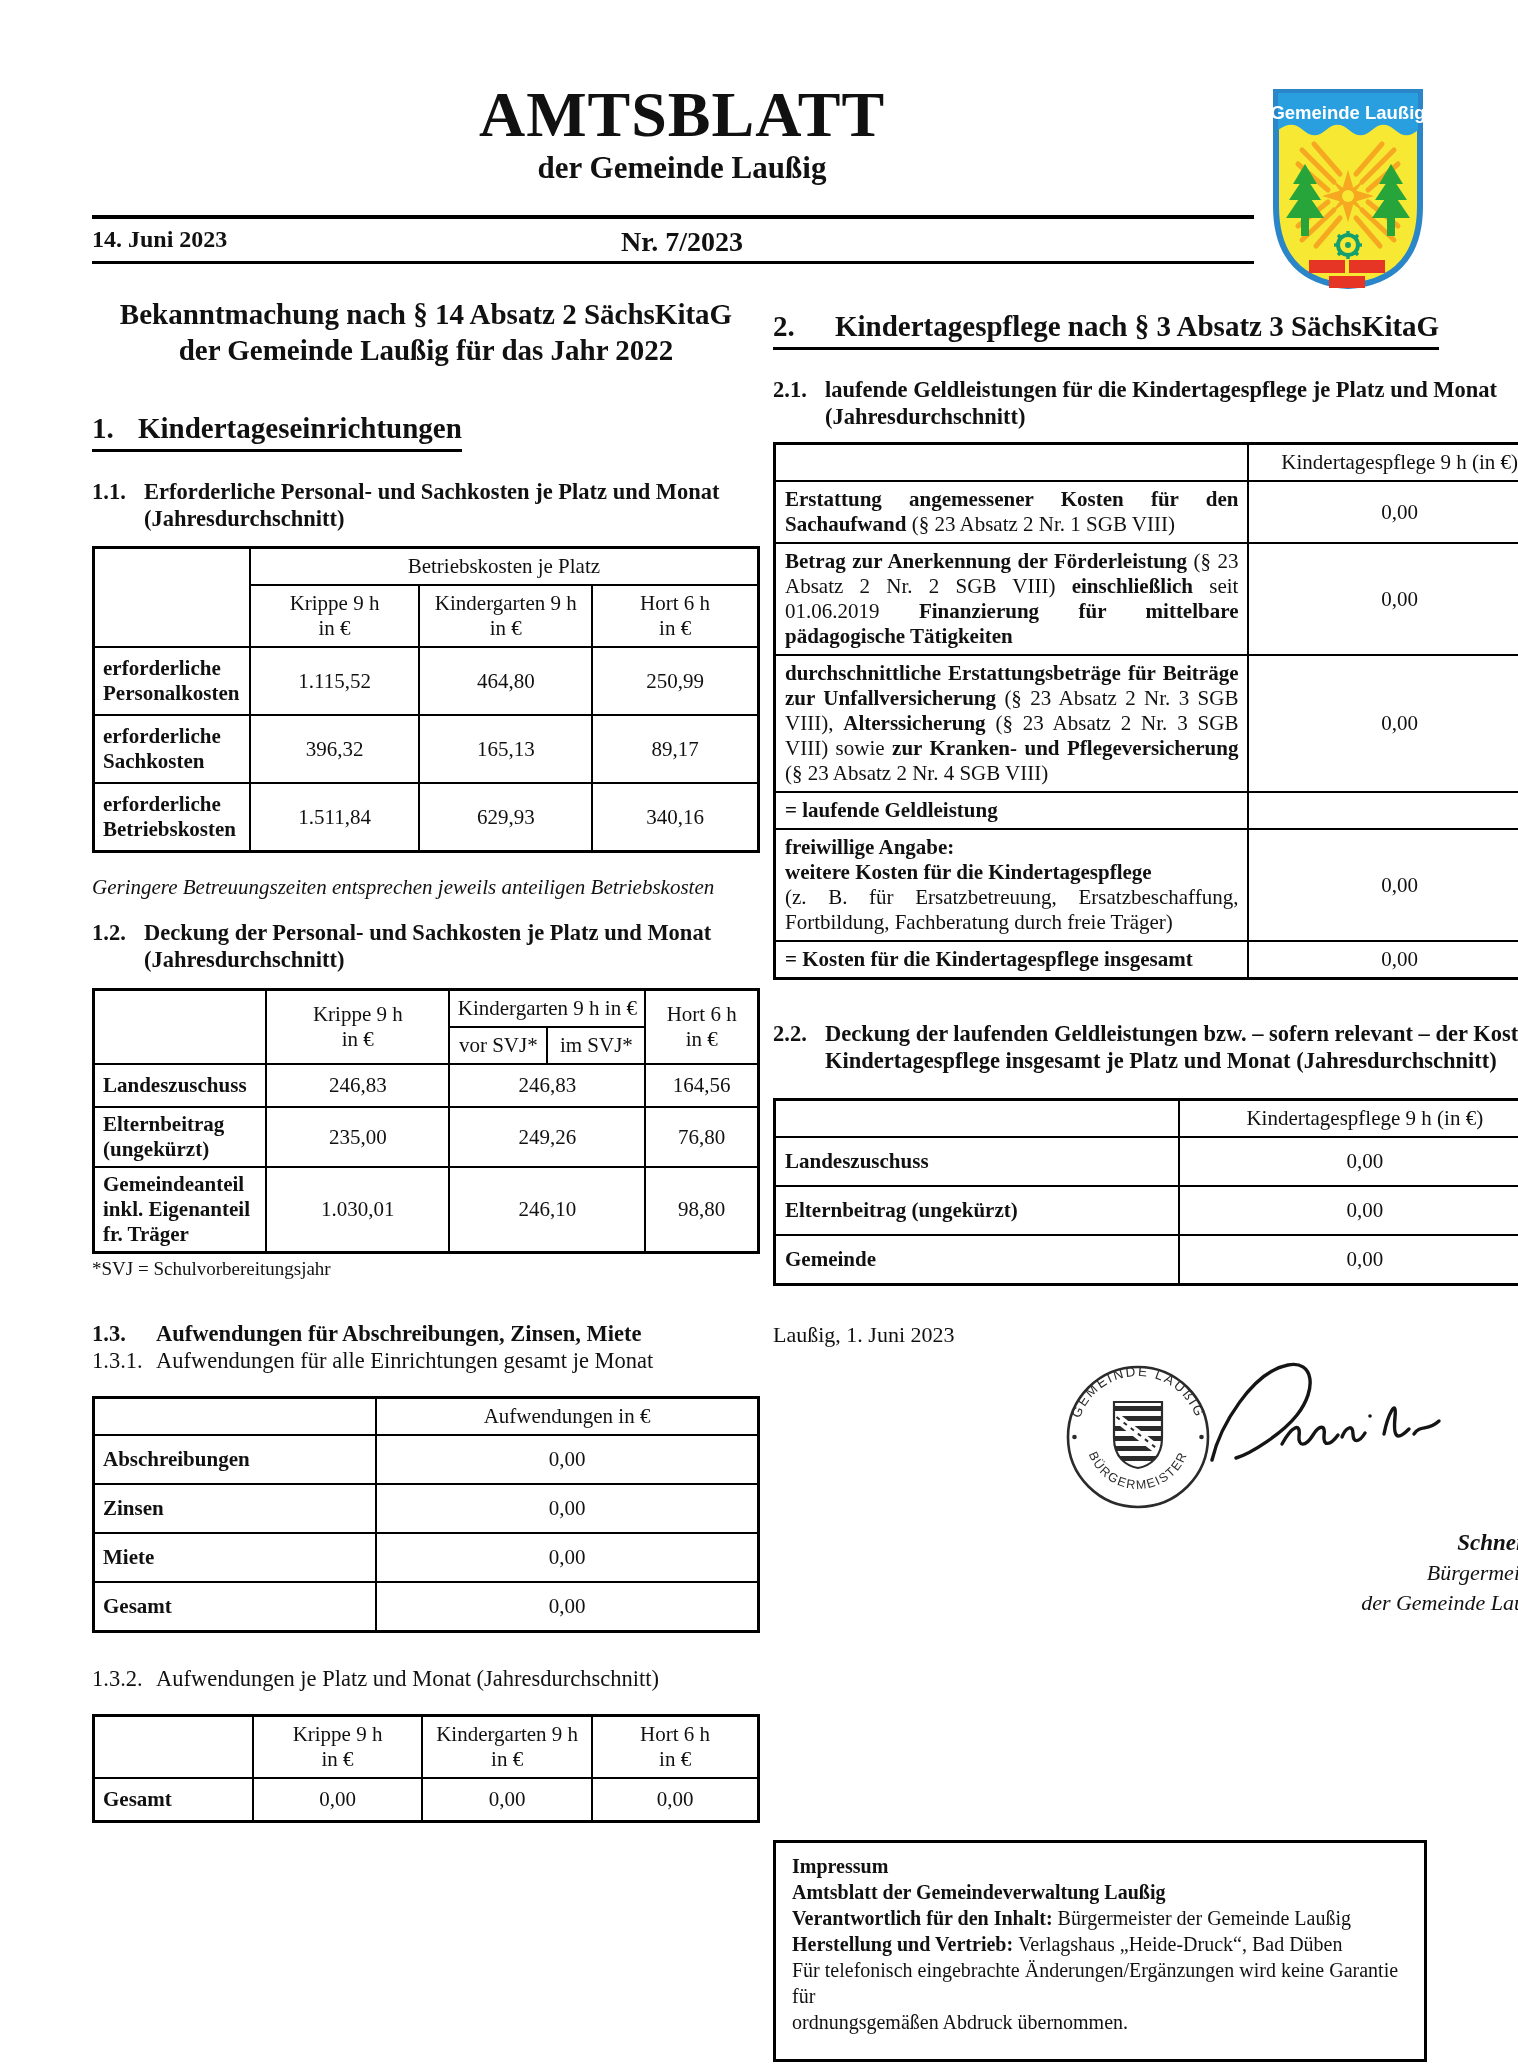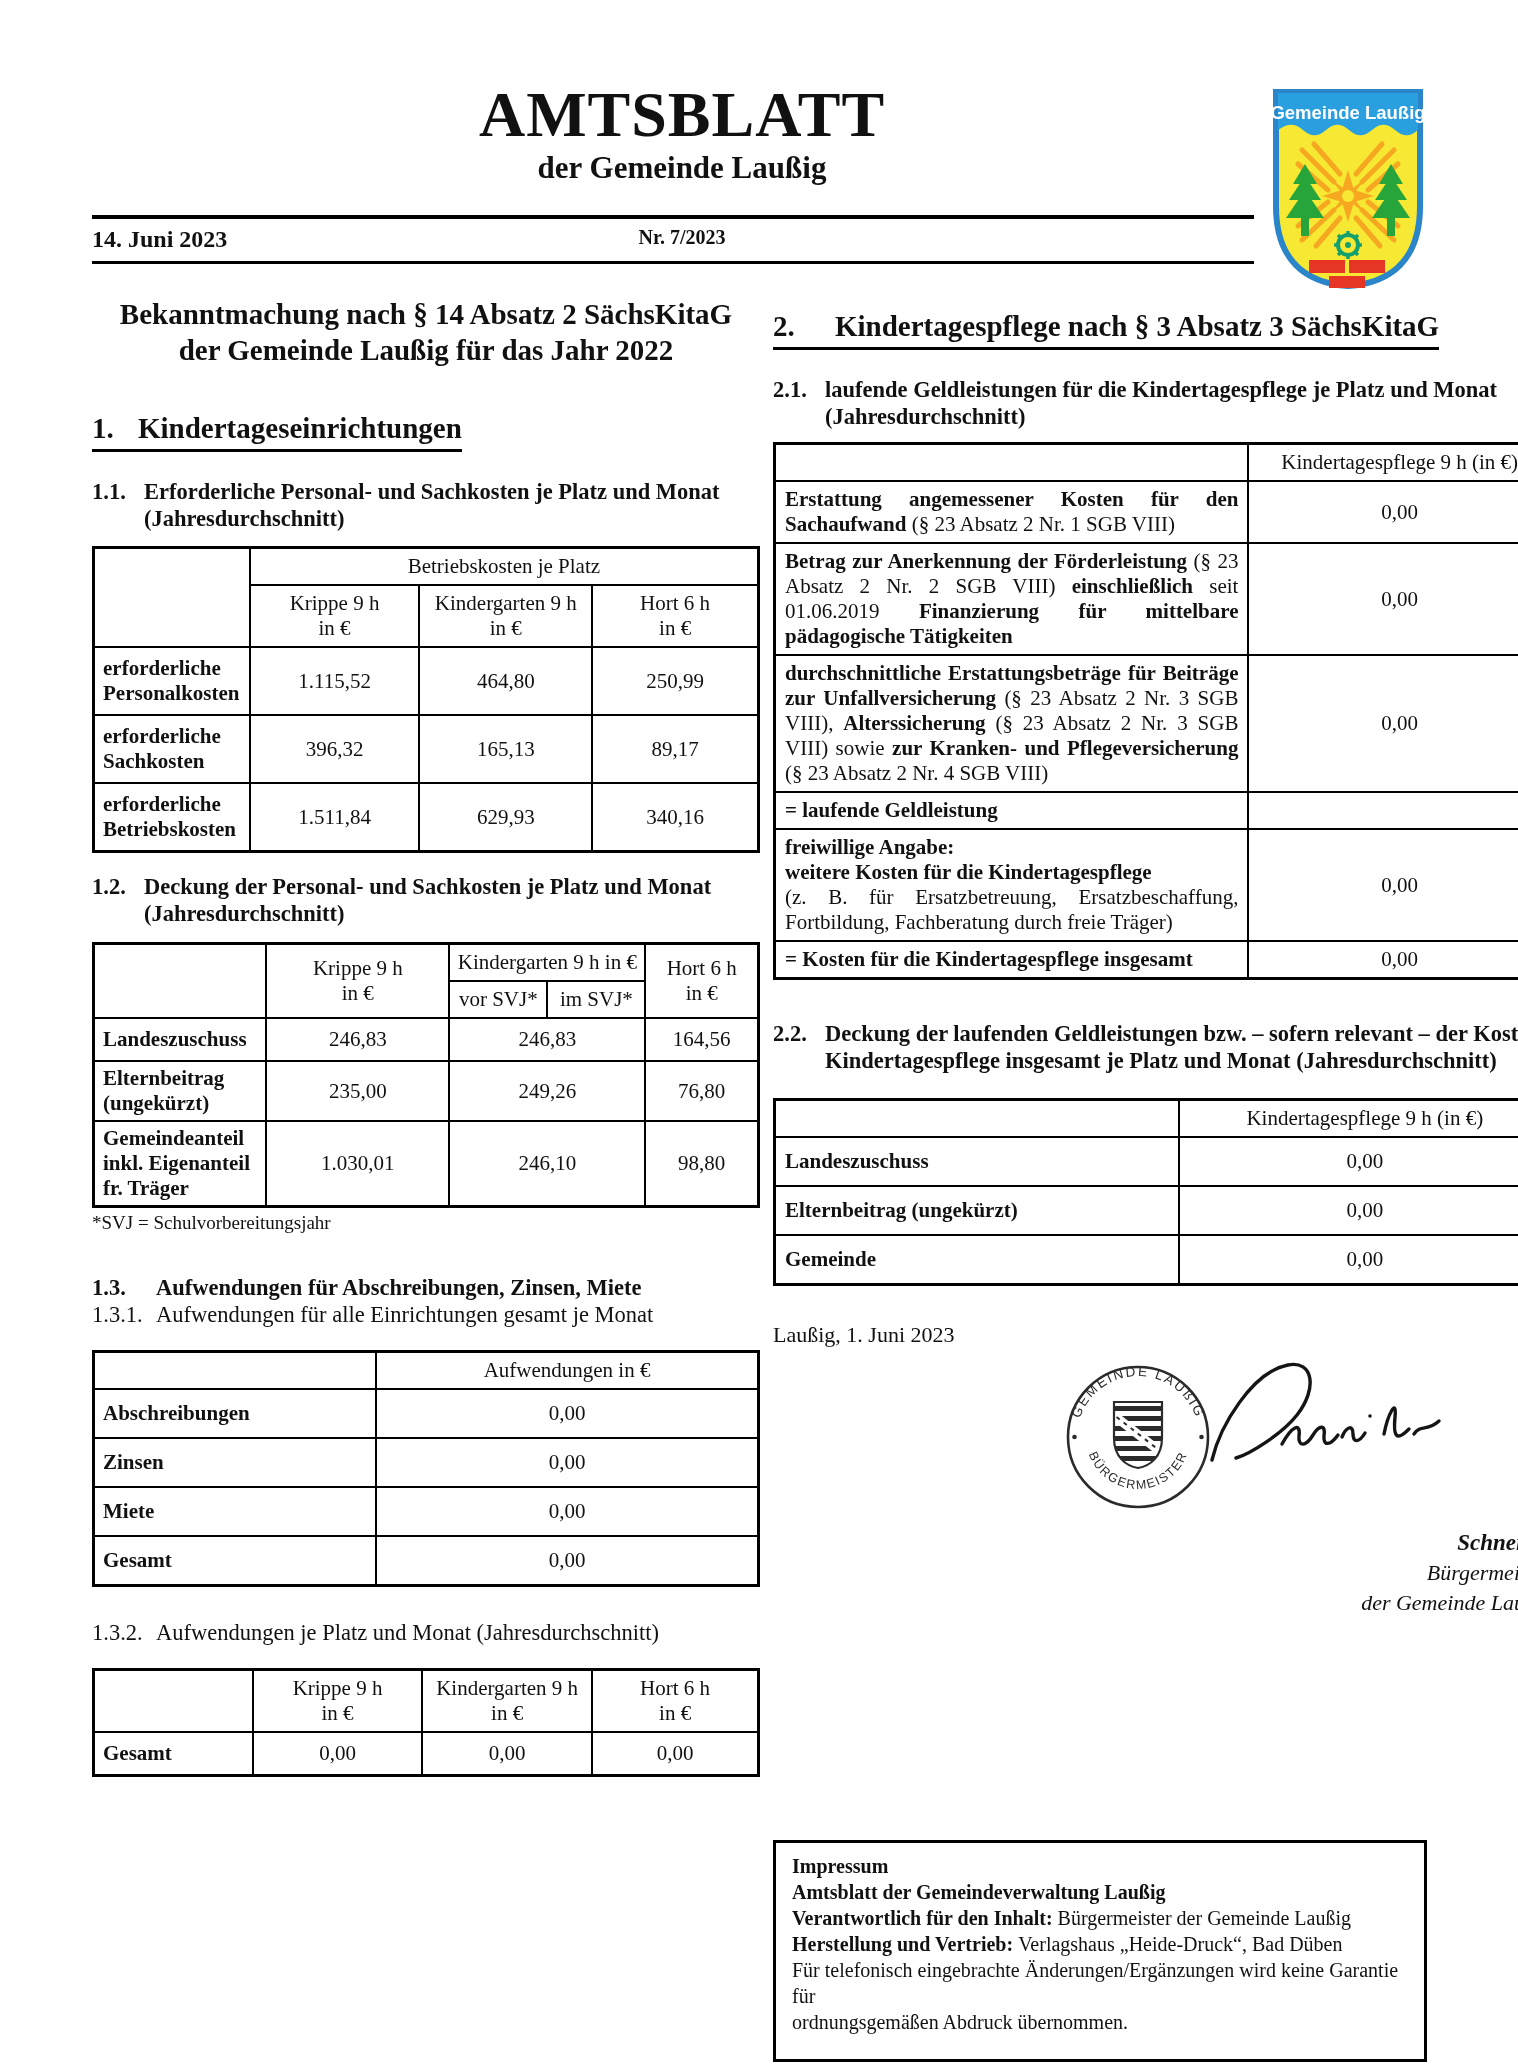--- a/index.html
+++ b/index.html
@@ -7,21 +7,21 @@
     width:1518px;height:2067px;position:relative;background:#ffffff;color:#111;
     font-family:"Liberation Serif","DejaVu Serif",serif;overflow:hidden;
   }
   .abs{position:absolute;}
   
   .mast-title{left:92px;top:78px;width:1180px;text-align:center;font-size:64px;font-weight:bold;letter-spacing:1px;}
   .mast-sub{left:92px;top:150px;width:1180px;text-align:center;font-size:31px;font-weight:bold;}
   .rule1{left:92px;top:215px;width:1162px;height:4px;background:#000;}
   .rule2{left:92px;top:261px;width:1162px;height:3px;background:#000;}
   .mast-date{left:92px;top:226px;font-size:24px;font-weight:bold;}
-  .mast-issue{left:92px;top:226px;width:1180px;text-align:center;font-size:20px;font-weight:bold;}
+  .mast-issue{left:92px;top:226px;width:1180px;text-align:center;font-size:28px;font-weight:bold;}
   .logo{left:1272px;top:88px;}
   
   .col-left{left:92px;top:296px;width:668px;}
   .col-right{left:773px;top:300px;width:780px;}
   .mainhead{font-size:29px;font-weight:bold;text-align:center;line-height:36px;}
   .sechead{margin-top:44px;font-size:29px;font-weight:bold;}
   .sechead .u{display:inline-block;border-bottom:3px solid #000;padding-bottom:4px;}
   .sechead .num{display:inline-block;width:46px;}
   .sechead2 .num{display:inline-block;width:62px;}
   .subhead{display:flex;font-size:22.5px;font-weight:bold;line-height:27px;}
@@ -192,20 +192,21 @@
     <tr>
       <td class="lab">erforderliche Betriebskosten</td>
       <td class="val">1.511,84</td>
       <td class="val">629,93</td>
       <td class="val">340,16</td>
     </tr>
   </tbody>
     </table>
 
   <div class="note">
+    <div class="it">Geringere Betreuungszeiten entsprechen jeweils anteiligen Betriebskosten</div>
   </div>
 
   <div class="subhead h12">
     <span class="num">1.2.</span>
     <span>Deckung der Personal- und Sachkosten je Platz und Monat (Jahresdurchschnitt)</span>
   </div>
 
   <table class="t12">
     <colgroup>
         <col style="width:26%">

